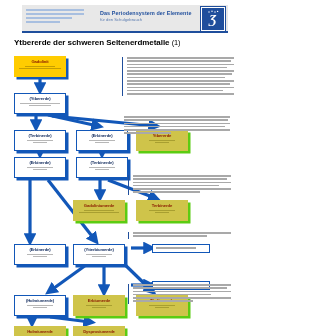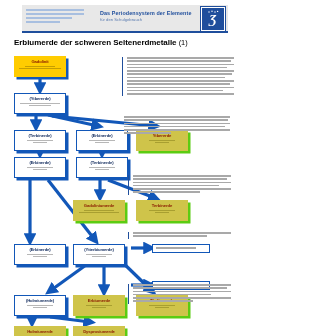--- a/index.html
+++ b/index.html
@@ -218,21 +218,21 @@
       <circle cx="2" cy="2" r="0.7" fill="#ffffff"></circle>
       <circle cx="5" cy="1.2" r="0.7" fill="#ffffff"></circle>
       <circle cx="8" cy="2" r="0.7" fill="#ffffff"></circle>
       <circle cx="10.6" cy="1.4" r="0.7" fill="#ffffff"></circle>
     </svg>
     <span class="logo-glyph">Ʒ</span>
   </div>
 </div>
 
 <div id="doc-title">
-  <span>Erbiumerde der schweren Seltenerdmetalle</span>
+  <span>Ytbererde der schweren Seltenerdmetalle</span>
   <span class="title-index">(1)</span>
 </div>
 
 <div id="flowchart">
 
   <svg id="arrow-layer" viewBox="0 0 234 284">
     <defs>
       <marker id="ah" markerWidth="4" markerHeight="4" refX="2.1" refY="2" orient="auto" markerUnits="strokeWidth">
         <path d="M0,0 L4,2 L0,4 z" fill="#1257b8"></path>
       </marker>

